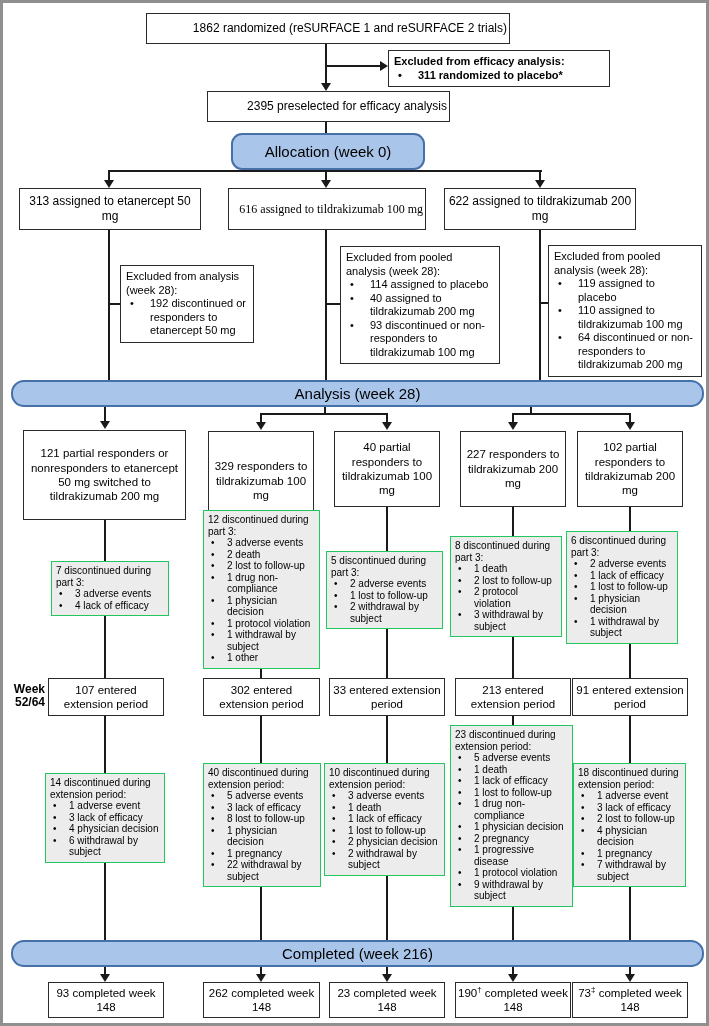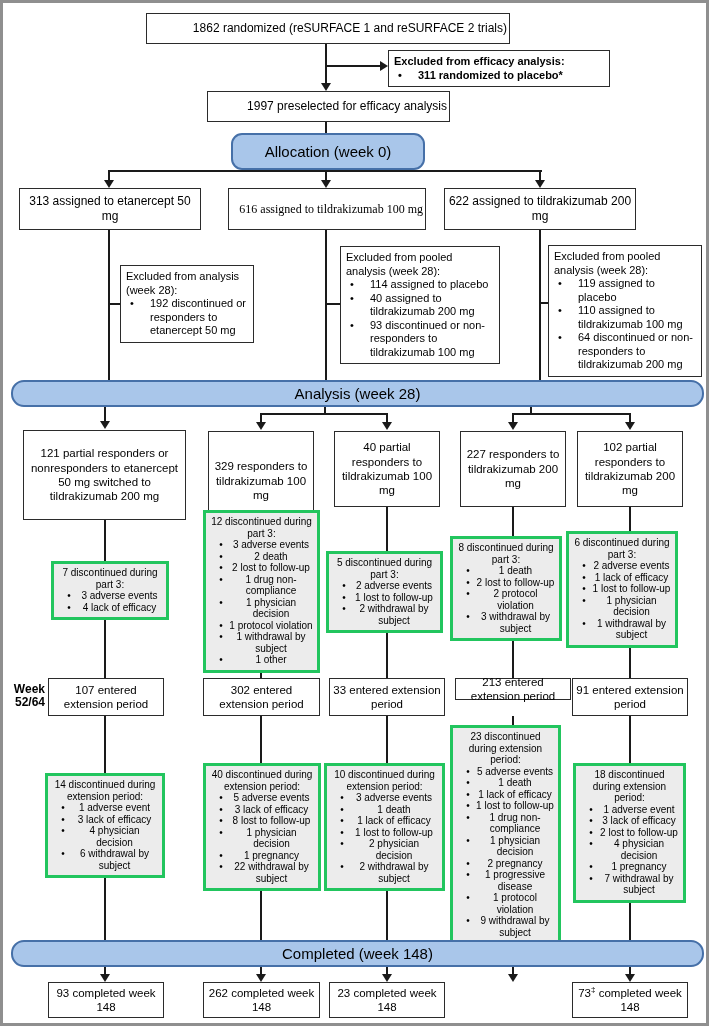--- a/index.html
+++ b/index.html
@@ -14,22 +14,22 @@
   .ah-down{position:absolute;width:0;height:0;z-index:1;
     border-left:5px solid transparent;border-right:5px solid transparent;border-top:8px solid #1a1a1a;}
   .ah-right{position:absolute;width:0;height:0;z-index:1;
     border-top:5px solid transparent;border-bottom:5px solid transparent;border-left:8px solid #1a1a1a;}
   .fbox{position:absolute;background:#fff;border:1.5px solid #2b2b2b;box-sizing:border-box;
     display:flex;align-items:center;justify-content:flex-end;text-align:center;
     font-size:11.5px;line-height:1.25;padding:2px;z-index:2;}
   .f12{font-size:12px;}
   .xbox{position:absolute;background:#fff;border:1.5px solid #2b2b2b;box-sizing:border-box;
     font-size:11px;line-height:13.5px;padding:4px 5px;z-index:2;}
-  .gbox{position:absolute;background:#ececec;border:3px solid #22c55e;box-sizing:border-box;
-    font-size:10px;line-height:11.5px;padding:3px 4px 4px;z-index:2;text-align:center;}
+  .gbox{position:absolute;background:#ececec;border:1px solid #22c55e;box-sizing:border-box;
+    font-size:10px;line-height:11.5px;padding:3px 4px 4px;z-index:2;}
   .banner{position:absolute;background:#a9c6ea;border:2px solid #4670a8;border-radius:13px;
     box-sizing:border-box;display:flex;align-items:center;justify-content:center;
     font-size:15px;z-index:2;}
   .bullet-row{display:flex;}
   .bullet{flex:0 0 16px;padding-left:3px;}
   .xbox .bullet{flex:0 0 20px;padding-left:4px;}
   .bullet-text{flex:1;}
   .week-label{position:absolute;left:4px;top:680px;width:38px;z-index:2;
     font-weight:bold;font-size:12px;line-height:13px;text-align:right;}
   sup.mark{font-size:8px;line-height:0;}
@@ -52,21 +52,21 @@
     <div>Excluded from efficacy analysis:</div>
     <div class="blist">
         <div class="bullet-row">
           <span class="bullet">•</span>
           <span class="bullet-text">311 randomized to placebo*</span>
         </div>
       </div>
   </div>
 
   <div class="fbox f12" style="left:204px;top:88px;width:243px;height:31px;">
-    <div>1997 preselected for efficacy analysis</div>
+    <div>2395 preselected for efficacy analysis</div>
   </div>
 
   <div class="vline" style="left:322px;top:119px;height:11px;"></div>
 
   <div class="banner" style="left:228px;top:130px;width:194px;height:37px;border-radius:11px;">
     <span>Allocation (week 0)</span>
   </div>
 
   <div class="hline" style="left:105px;top:167px;width:434px;"></div>
   <div class="vline" style="left:105px;top:168px;height:10px;"></div>
@@ -354,24 +354,24 @@
         <div class="bullet-row">
           <span class="bullet">•</span>
           <span class="bullet-text">2 protocol violation</span>
         </div>
         <div class="bullet-row">
           <span class="bullet">•</span>
           <span class="bullet-text">3 withdrawal by subject</span>
         </div>
       </div>
   </div>
-  <div class="fbox" style="left:452px;top:675px;width:116px;height:22px;">
+  <div class="fbox" style="left:452px;top:675px;width:116px;height:38px;">
     <div>213 entered extension period</div>
   </div>
-  <div class="gbox" style="left:447px;top:722px;width:111px;">
+  <div class="gbox" style="left:447px;top:722px;width:123px;">
     <div>23 discontinued during extension period:</div>
     <div class="blist">
         <div class="bullet-row">
           <span class="bullet">•</span>
           <span class="bullet-text">5 adverse events</span>
         </div>
         <div class="bullet-row">
           <span class="bullet">•</span>
           <span class="bullet-text">1 death</span>
         </div>
@@ -470,21 +470,21 @@
         </div>
       </div>
   </div>
 
   <div class="week-label">
     <div>Week</div>
     <div>52/64</div>
   </div>
 
   <div class="banner" style="left:8px;top:937px;width:693px;height:27px;">
-    <span>Completed (week 148)</span>
+    <span>Completed (week 216)</span>
   </div>
 
   <div class="vline" style="left:101px;top:964px;height:8px;"></div>
   <div class="ah-down" style="left:97px;top:971px;"></div>
   <div class="vline" style="left:257px;top:964px;height:8px;"></div>
   <div class="ah-down" style="left:253px;top:971px;"></div>
   <div class="vline" style="left:383px;top:964px;height:8px;"></div>
   <div class="ah-down" style="left:379px;top:971px;"></div>
   <div class="vline" style="left:509px;top:964px;height:8px;"></div>
   <div class="ah-down" style="left:505px;top:971px;"></div>
@@ -493,17 +493,20 @@
 
   <div class="fbox" style="left:45px;top:979px;width:116px;height:36px;">
     <div><span>93</span><sup class="mark"></sup> <span>completed week 148</span></div>
   </div>
   <div class="fbox" style="left:200px;top:979px;width:117px;height:36px;">
     <div><span>262</span><sup class="mark"></sup> <span>completed week 148</span></div>
   </div>
   <div class="fbox" style="left:326px;top:979px;width:116px;height:36px;">
     <div><span>23</span><sup class="mark"></sup> <span>completed week 148</span></div>
   </div>
+  <div class="fbox" style="left:452px;top:979px;width:116px;height:36px;">
+    <div><span>190</span><sup class="mark">†</sup> <span>completed week 148</span></div>
+  </div>
   <div class="fbox" style="left:569px;top:979px;width:116px;height:36px;">
     <div><span>73</span><sup class="mark">‡</sup> <span>completed week 148</span></div>
   </div>
 
 </div>
 
 </body></html>

